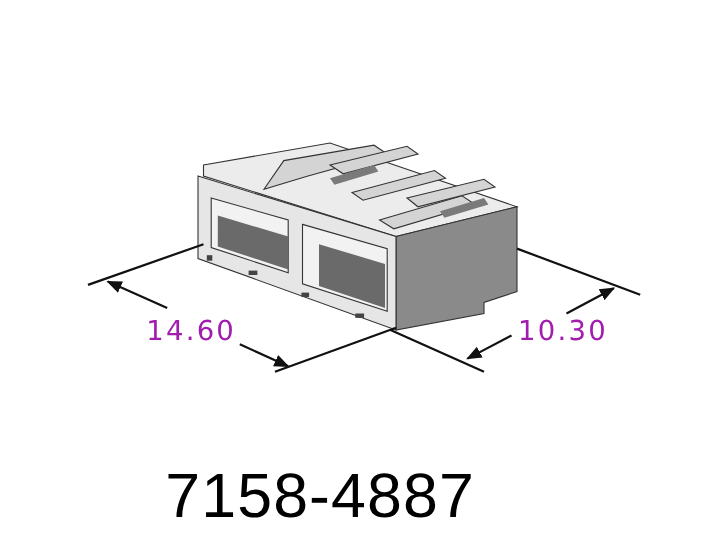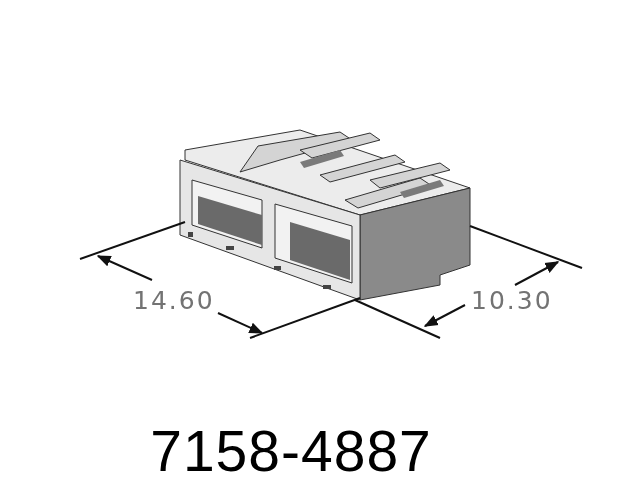--- a/index.html
+++ b/index.html
@@ -1,18 +1,18 @@
 <!DOCTYPE html>
 <html><head>
 <meta charset="utf-8">
 <style>
   html, body { margin:0; padding:0; background:#ffffff; }
   body { width:640px; height:503px; position:relative; overflow:hidden; font-family:"Liberation Sans", sans-serif; }
   #drawing { position:absolute; left:0; top:0; width:640px; height:503px; }
-  .dim-label { position:absolute; font-family:"DejaVu Sans", sans-serif; font-size:25px; color:#737373; letter-spacing:2px; }
+  .dim-label { position:absolute; font-family:"DejaVu Sans", sans-serif; font-size:25px; color:#a21caf; letter-spacing:2px; }
   #dim-width { left:133px; top:286px; }
   #dim-depth { left:471px; top:286px;text-align:center; }
   #part-number { position:absolute; left:0; width:582px; top:418px; text-align:center; font-family:"Liberation Sans", sans-serif; font-size:57px; color:#000; letter-spacing:1px; }
 </style>
 </head>
 <body>
 
 <svg id="drawing" viewBox="0 0 640 503" xmlns="http://www.w3.org/2000/svg">
   <defs>
     <marker id="arrow" viewBox="0 0 10 10" refX="9" refY="5" markerWidth="7" markerHeight="7" orient="auto-start-reverse">

